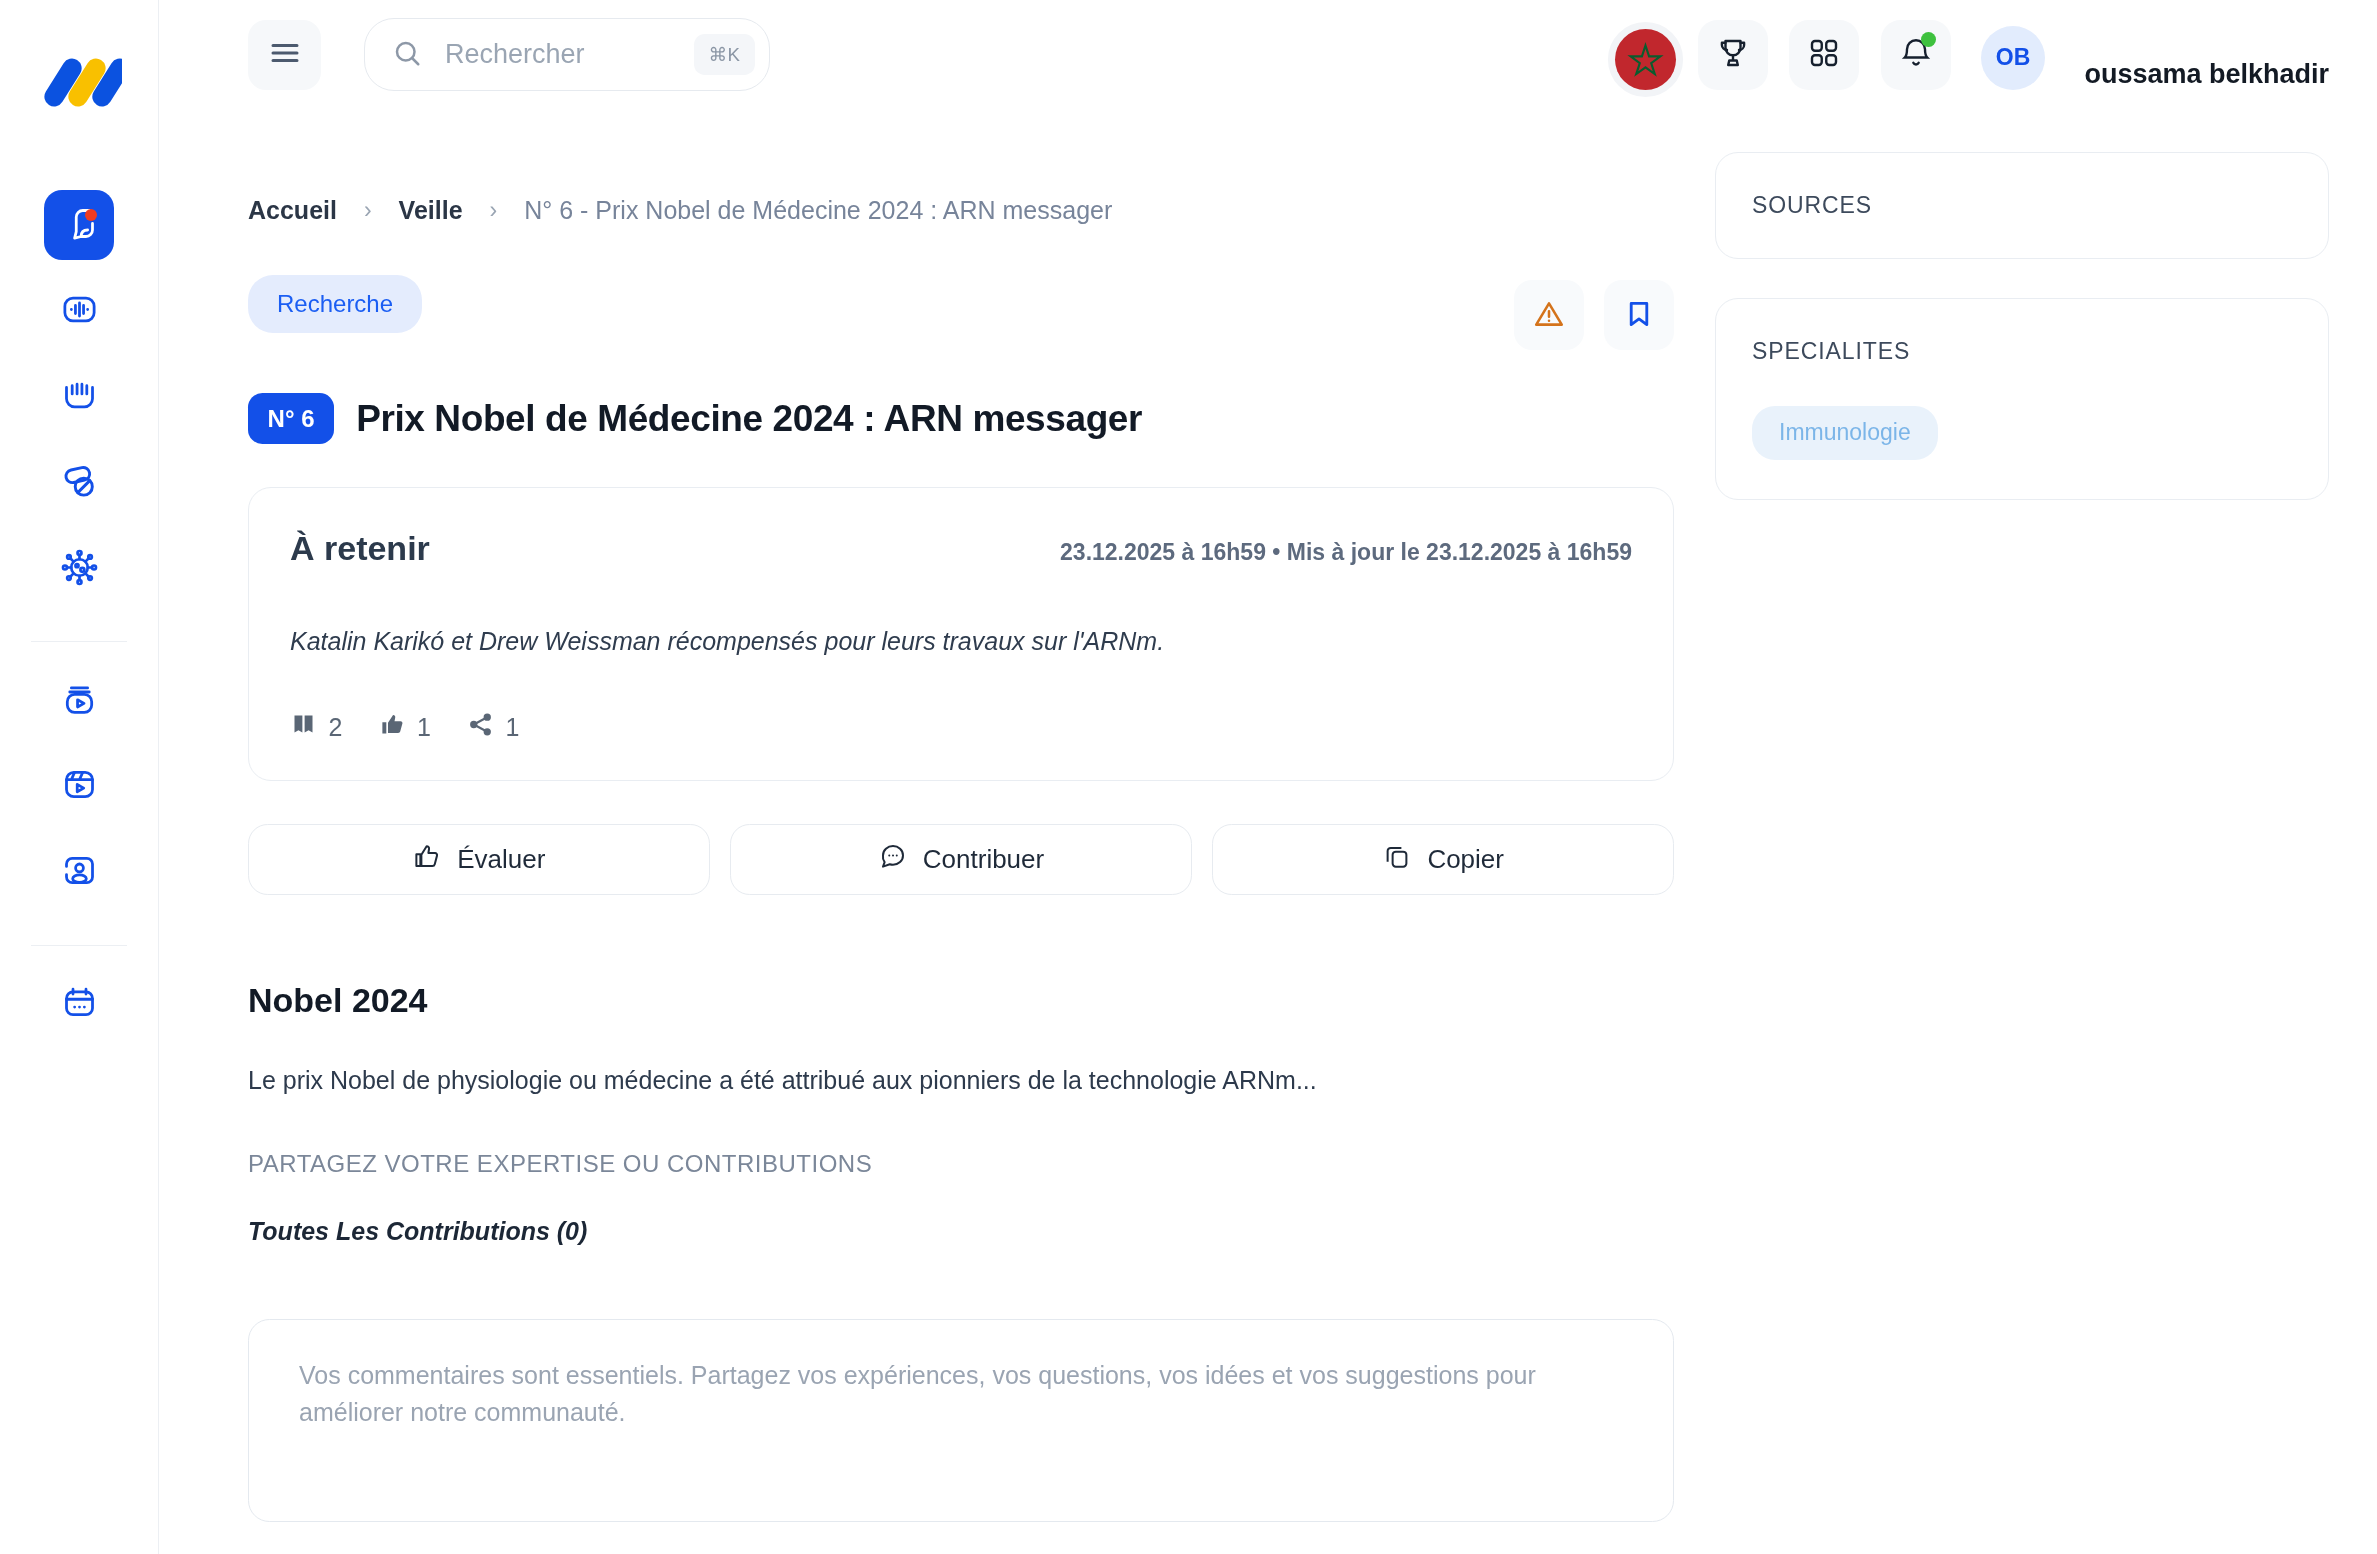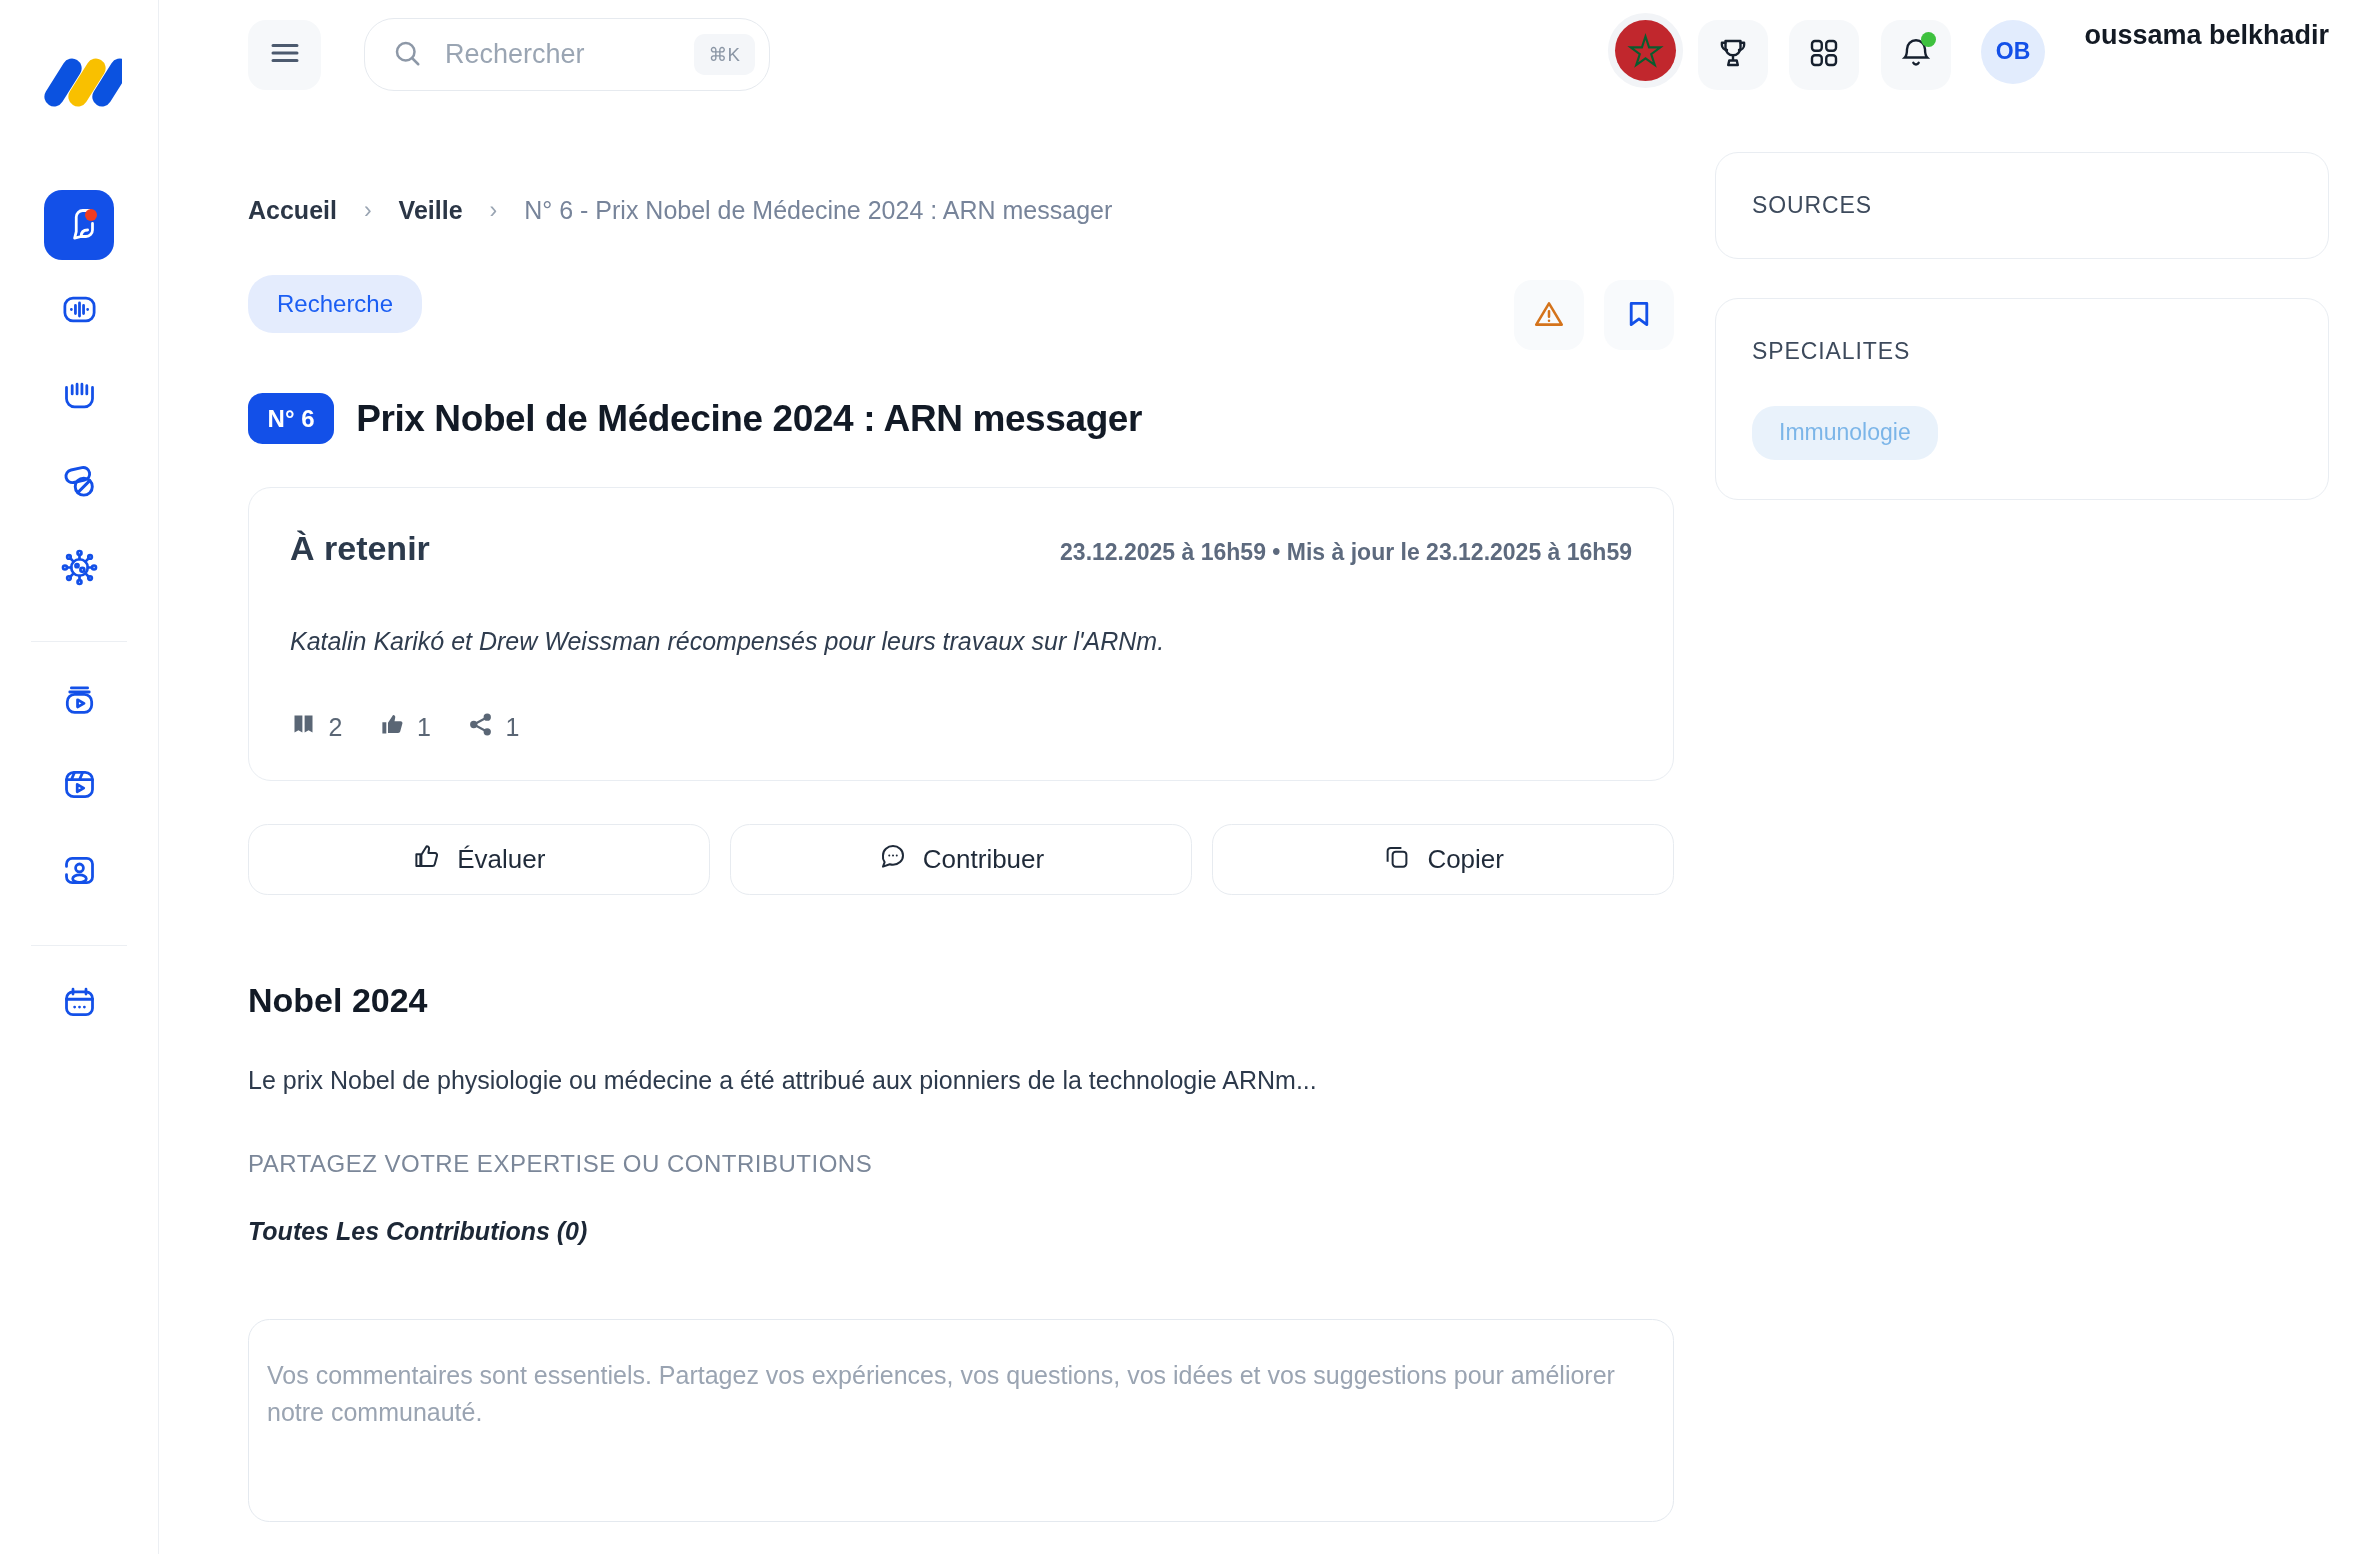--- a/index.html
+++ b/index.html
@@ -66,21 +66,21 @@
   }
   #search-input-text {
     flex: 1; margin-left: 23px;
     font-size: 27px; color: #9aa5b3;
   }
   #kbd {
     background: #f4f6f9; color: #8b96a5; border-radius: 10.7px;
     font-size: 18.7px; padding: 9.8px 14.3px; letter-spacing: 0.4px;
   }
   #top-right {
-    margin-left: auto; display: flex; align-items: flex-start; gap: 21.4px;
+    margin-left: auto; display: flex; align-items: flex-end; gap: 21.4px;
   }
   .hdr-btn {
     width: 70px; height: 70px; border-radius: 19.6px; background: #f6f8fa;
     display: flex; align-items: center; justify-content: center;
     position: relative; cursor: pointer;
   }
   #flag-btn {
     width: 61px; height: 61px; border-radius: 50%;
     background: #c1272d; display: flex; align-items: center;
     justify-content: center; box-shadow: 0 0 0 7.1px #f2f4f7; cursor: pointer;
@@ -162,21 +162,21 @@
   #share-heading {
     font-size: 24px; color: #7b8799; letter-spacing: 0.5px;
     margin-top: 55px; text-transform: uppercase;
   }
   #contrib-count { font-size: 25px; font-style: italic; font-weight: 600; color: #1c2736; margin-top: 39px; }
 
   
   #comment-box {
     margin-top: 73px;
     border: 0.9px solid #e4e9ef; border-radius: 21.4px;
-    height: 203px; padding: 37px 18px;
+    height: 203px; padding: 37px 50px;
     font-size: 25px; color: #9aa4b2; line-height: 1.45;
     cursor: text;
   }
 
   
   .panel {
     border: 0.9px solid #e9edf2; border-radius: 23px;
     padding: 39px 36px; margin-bottom: 39px;
   }
   .panel-title {

